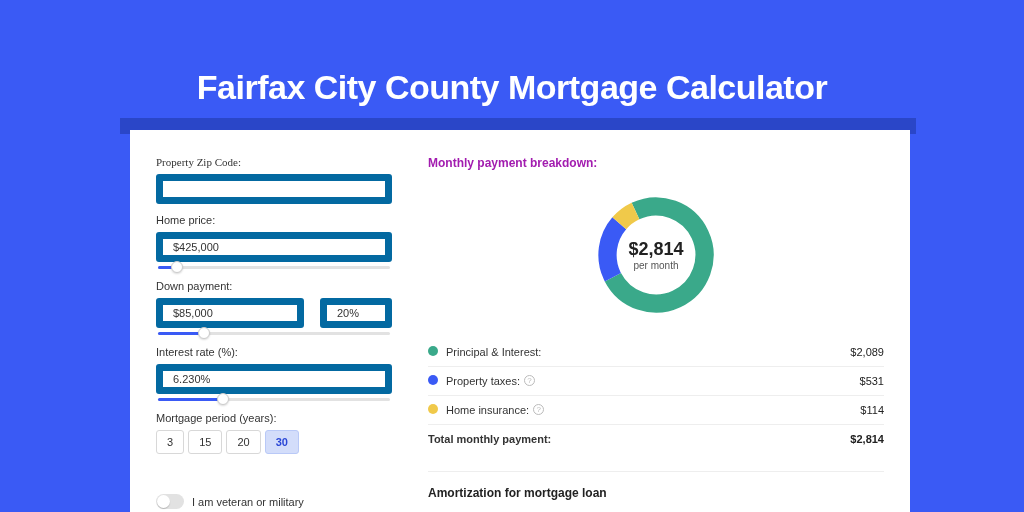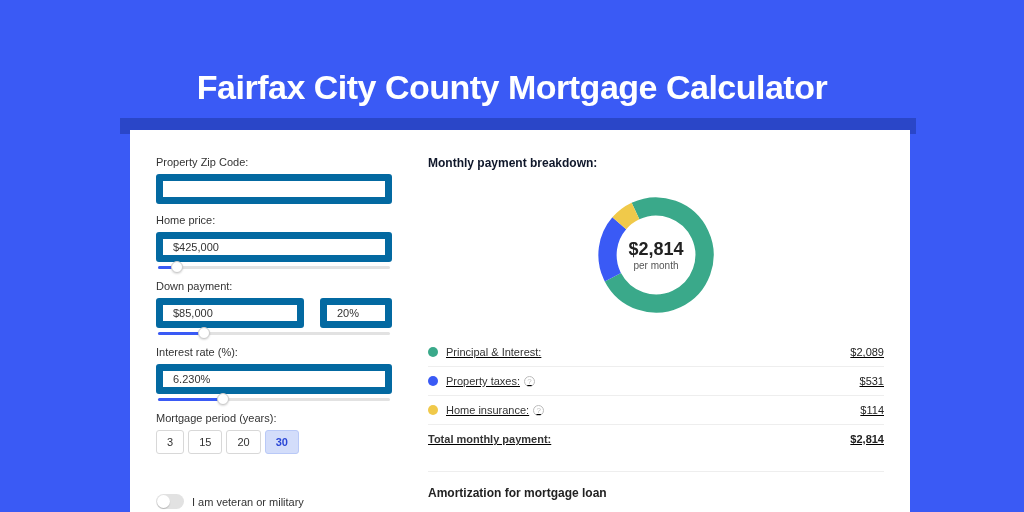--- a/index.html
+++ b/index.html
@@ -5,44 +5,44 @@
   * { box-sizing: border-box; margin: 0; padding: 0; }
   html, body { width: 1024px; height: 512px; overflow: hidden; font-family: -apple-system, BlinkMacSystemFont, "Segoe UI", Arial, sans-serif; }
   .bg { width: 1024px; height: 512px; background: #3a5af5; position: relative; }
   .title { position: absolute; top: 68px; left: 0; right: 0; text-align: center; color: #fff; font-size: 34px; font-weight: 800; letter-spacing: -0.5px; }
   .shadow-bar { position: absolute; top: 118px; left: 120px; width: 796px; height: 16px; background: #2a46c8; }
   .card { position: absolute; top: 130px; left: 130px; width: 780px; height: 382px; background: #fff; overflow: hidden; }
   .cols { display: flex; height: 100%; }
   .left { width: 280px; padding: 26px 18px 0 26px; }
   .right { flex: 1; padding: 26px 26px 0 18px; }
   .lbl { font-size: 11px; color: #333; margin-bottom: 6px; margin-top: 10px; }
-  .lbl:first-child { margin-top: 0; }
+  .lbl:first-child { margin-top: 0; font-family: Liberation Serif, serif; }
   .inp { width: 100%; height: 30px; border: 7px solid #0369a1; border-radius: 3px; padding: 0 10px; font-size: 11px; color: #333; background: #fff; }
   .row2 { display: flex; gap: 16px; }
   .row2 .inp:first-child { flex: 1; }
   .row2 .inp:last-child { width: 72px; }
   .slider { position: relative; height: 4px; margin: 4px 2px 0 2px; }
   .track { position: absolute; left: 0; right: 0; top: 0; height: 3px; background: #e2e2e2; border-radius: 2px; }
   .fill { position: absolute; left: 0; top: 0; height: 3px; background: #3a5af5; border-radius: 2px; }
   .thumb { position: absolute; top: -5px; width: 12px; height: 12px; background: #fff; border: 1px solid #ccc; border-radius: 50%; box-shadow: 0 1px 2px rgba(0,0,0,0.15); }
   .period-row { display: flex; gap: 4px; margin-top: 2px; }
   .period-btn { border: 1px solid #d8d8d8; background: #fff; font-size: 11px; color: #333; padding: 5px 10px; border-radius: 3px; cursor: pointer; }
   .period-btn.active { background: #d3ddfa; border-color: #b9c9f7; color: #2b47d6; font-weight: 600; }
   .toggle-row { display: flex; align-items: center; gap: 8px; margin-top: 40px; }
   .toggle { width: 28px; height: 15px; background: #e2e2e2; border-radius: 8px; position: relative; }
   .toggle .knob { position: absolute; left: 1px; top: 1px; width: 13px; height: 13px; background: #fff; border-radius: 50%; box-shadow: 0 1px 1px rgba(0,0,0,0.2); }
   .toggle-lbl { font-size: 11px; color: #333; }
 
-  .section-title { font-size: 12px; font-weight: 700; color: #0f172a; margin-bottom: 12px; }
+  .section-title { font-size: 12px; font-weight: 700; color: #a21caf; margin-bottom: 12px; }
   .donut-wrap { height: 146px; display: flex; align-items: center; justify-content: center; position: relative; }
   .donut-center { position: absolute; text-align: center; }
   .donut-amount { font-size: 18px; font-weight: 800; color: #222; }
   .donut-sub { font-size: 10px; color: #555; }
   .break-list { margin-top: 10px; }
-  .break-row { display: flex; align-items: center; padding: 8px 0; border-top: 1px solid #eee; text-decoration: underline; }
+  .break-row { display: flex; align-items: flex-start; padding: 8px 0; border-top: 1px solid #eee; }
   .break-row:first-child { border-top: none; }
   .dot { width: 10px; height: 10px; border-radius: 50%; margin-right: 8px; flex-shrink: 0; }
   .dot.g { background: #3aa98a; }
   .dot.b { background: #3a5af5; }
   .dot.y { background: #f0c94a; }
   .break-label { font-size: 11px; color: #333; }
   .info { display: inline-flex; width: 11px; height: 11px; border: 1px solid #bbb; border-radius: 50%; color: #bbb; font-size: 8px; align-items: center; justify-content: center; margin-left: 4px; }
   .break-val { margin-left: auto; font-size: 11px; color: #222; }
   .total-row .break-label, .total-row .break-val { font-weight: 700; }
   .amort { margin-top: 18px; border-top: 1px solid #eee; padding-top: 14px; }

